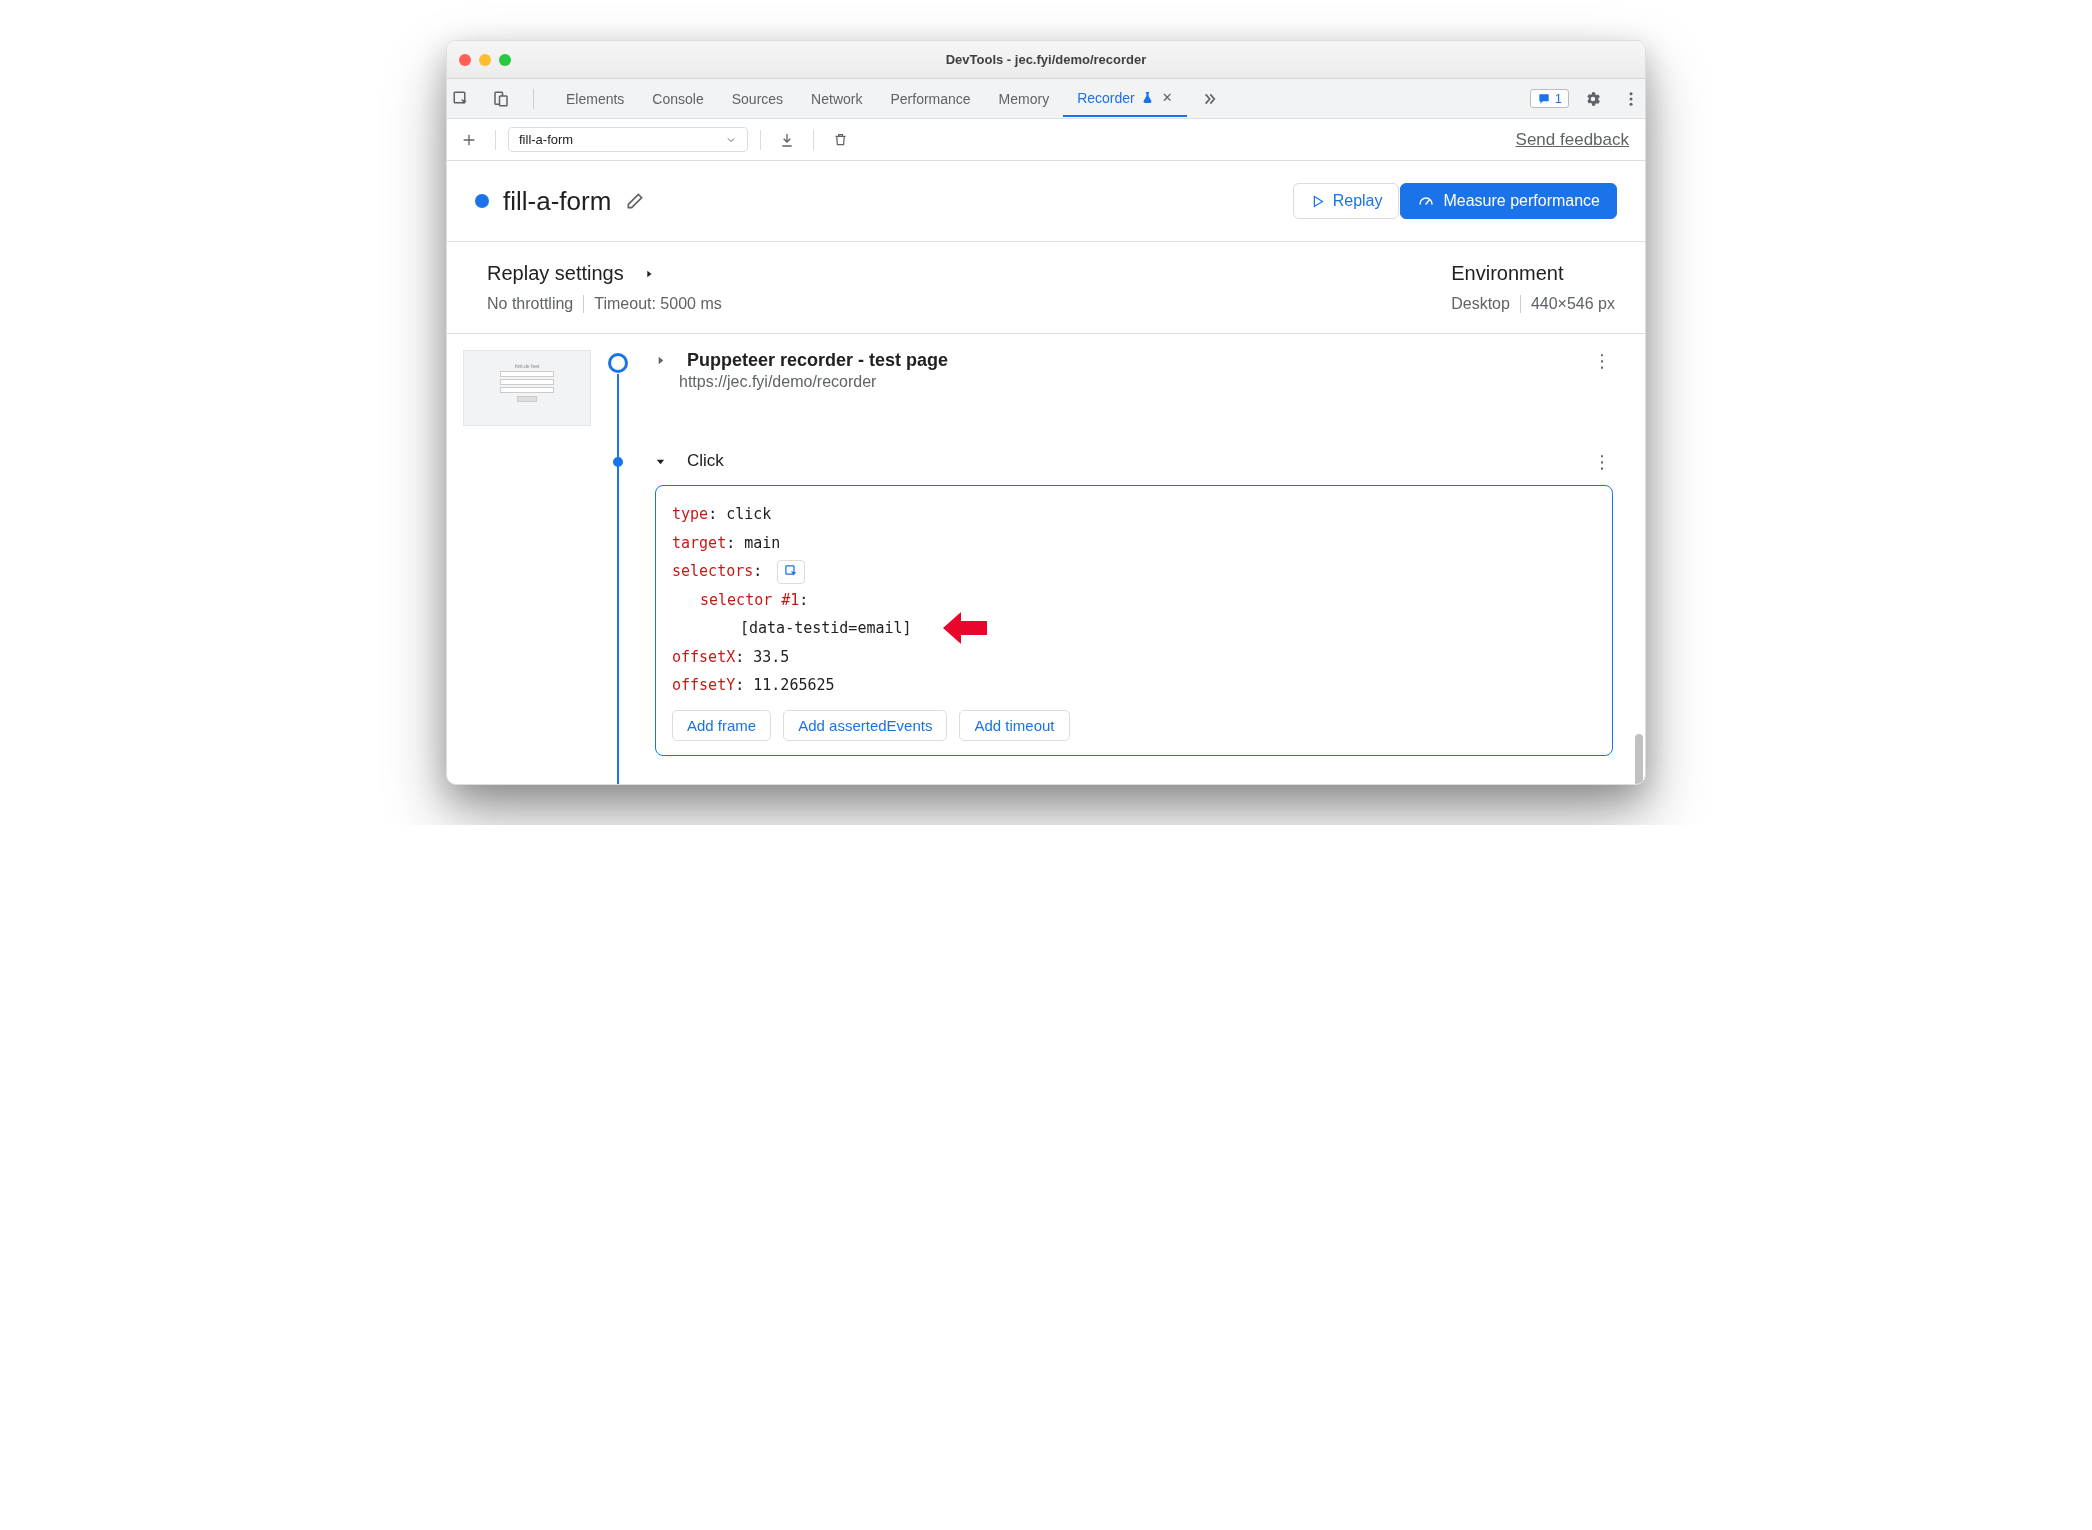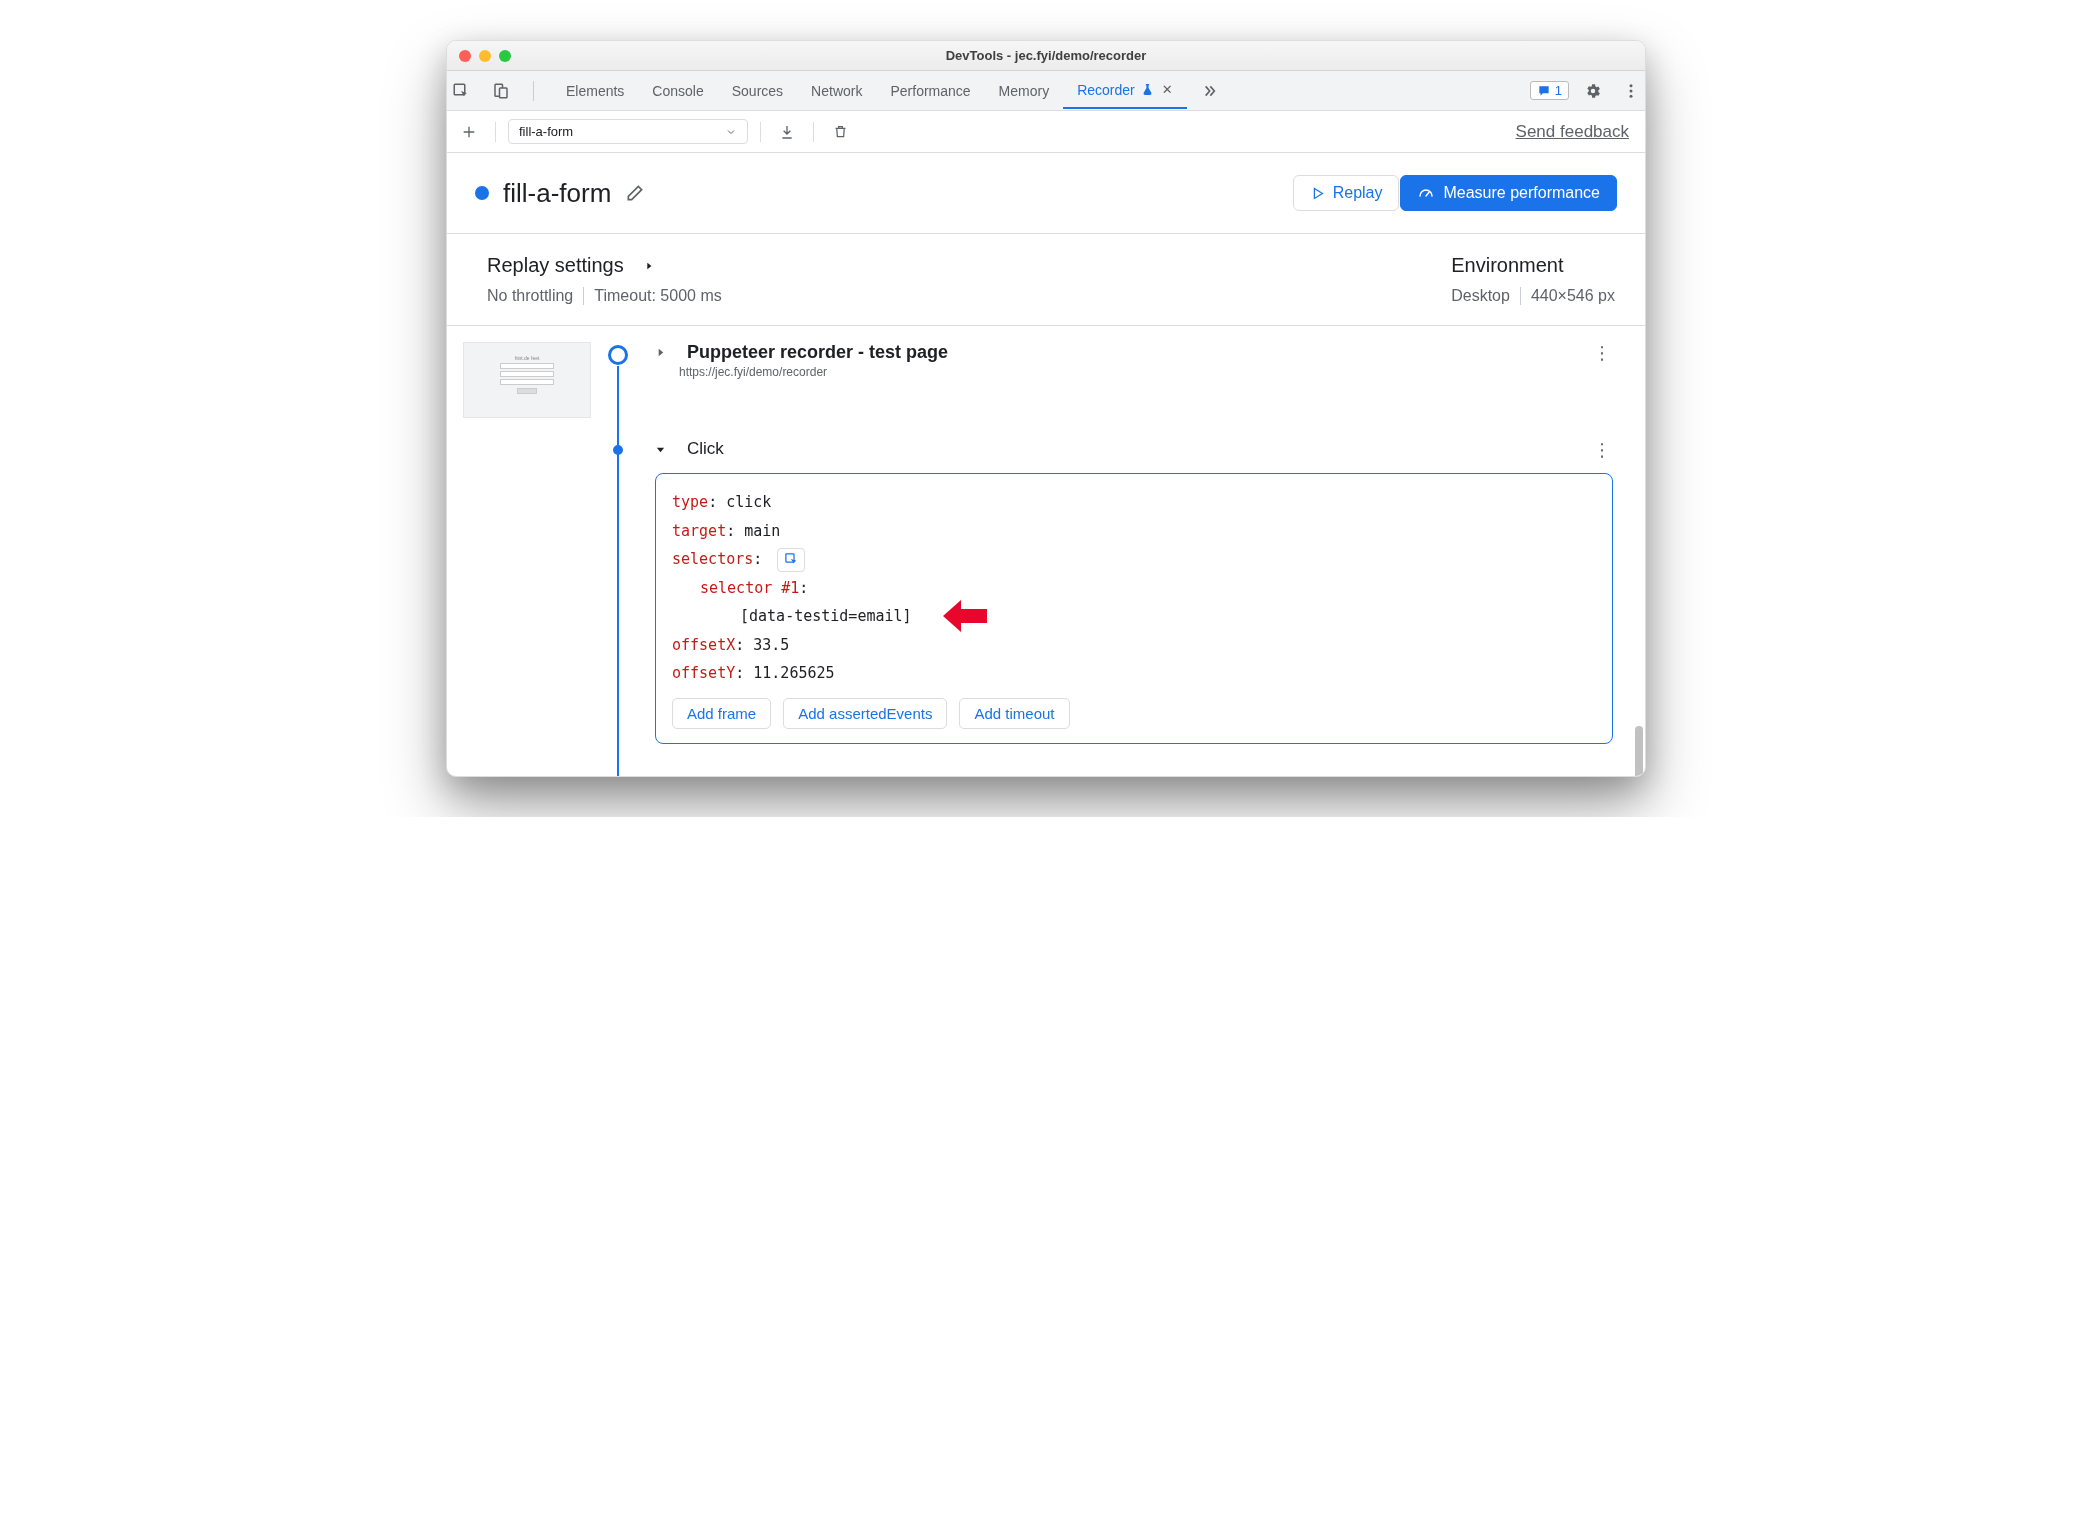--- a/index.html
+++ b/index.html
@@ -13,21 +13,21 @@
 }
 .window {
   width: 1200px;
   background: #fff;
   border-radius: 10px;
   box-shadow: 0 30px 60px rgba(0,0,0,0.35), 0 10px 30px rgba(0,0,0,0.2);
   overflow: hidden;
   border: 1px solid #ddd;
 }
 .titlebar {
-  height: 30px;
+  height: 38px;
   background: linear-gradient(#f6f6f6, #ececec);
   border-bottom: 1px solid #d5d5d5;
   display: flex;
   align-items: center;
   padding: 0 12px;
   position: relative;
 }
 .traffic-lights { display: flex; gap: 8px; }
 .traffic-lights span { width: 12px; height: 12px; border-radius: 50%; display: block; }
 .tl-red { background: #ff5f57; }
@@ -214,21 +214,21 @@
   background: #1a73e8;
   border: 2px solid #1a73e8;
 }
 .step-header {
   display: flex;
   align-items: flex-start;
   gap: 10px;
 }
 .chev { color: #5f6368; font-size: 13px; width: 14px; text-align: center; margin-top: 5px;}
 .step-title { font-size: 18px; font-weight: 700; color: #202124; margin-left: 8px; }
-.step-sub { font-size: 12px; color: #5f6368; margin-top: 2px; }
+.step-sub { font-size: 16px; color: #5f6368; margin-top: 2px; }
 .step-menu {
   margin-left: auto;
   color: #5f6368;
   font-size: 18px;
   cursor: pointer;
   padding-right: 10px;
 }
 
 .step2 .step-title { font-weight: 400; font-size: 17px; }
 

